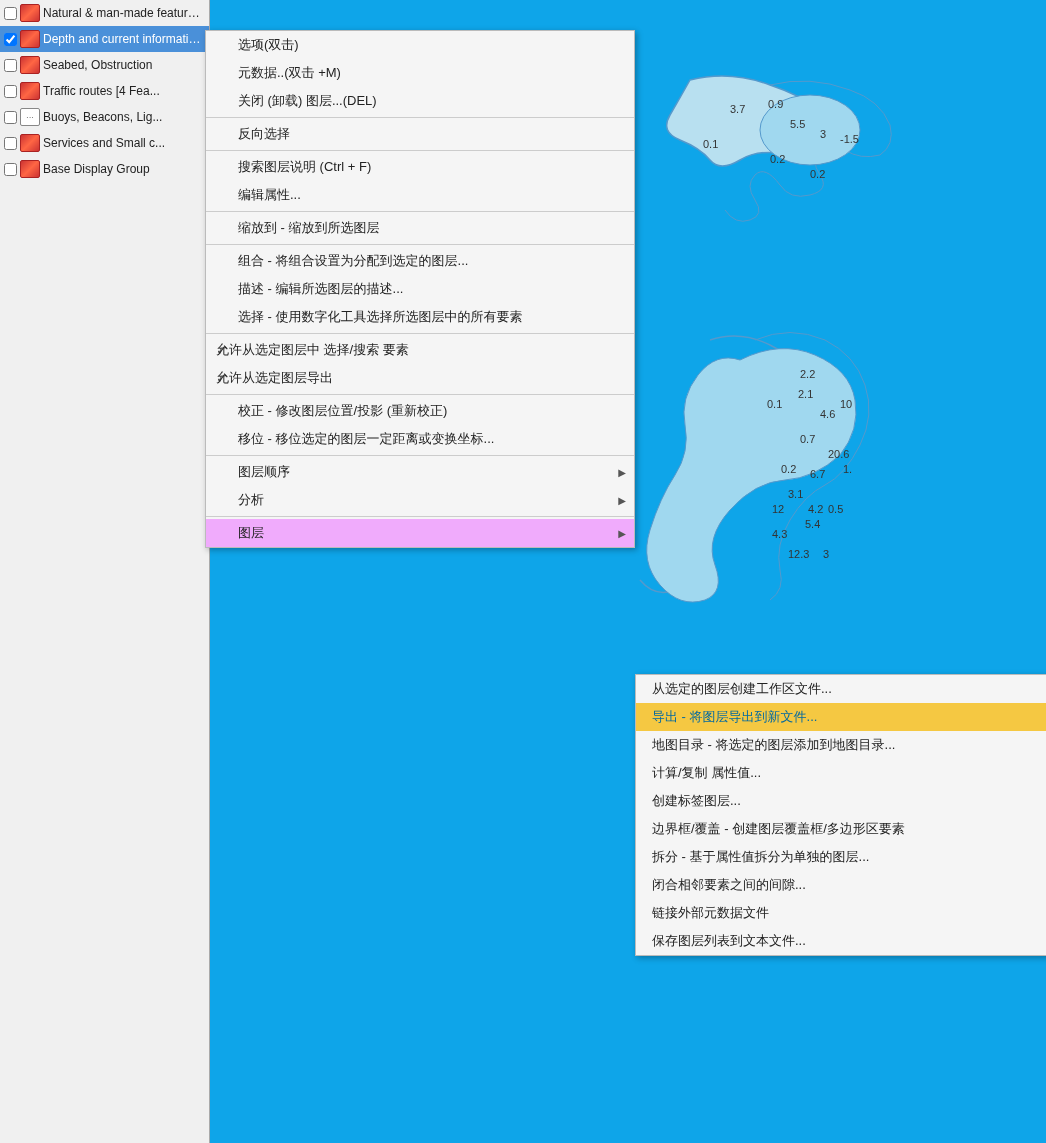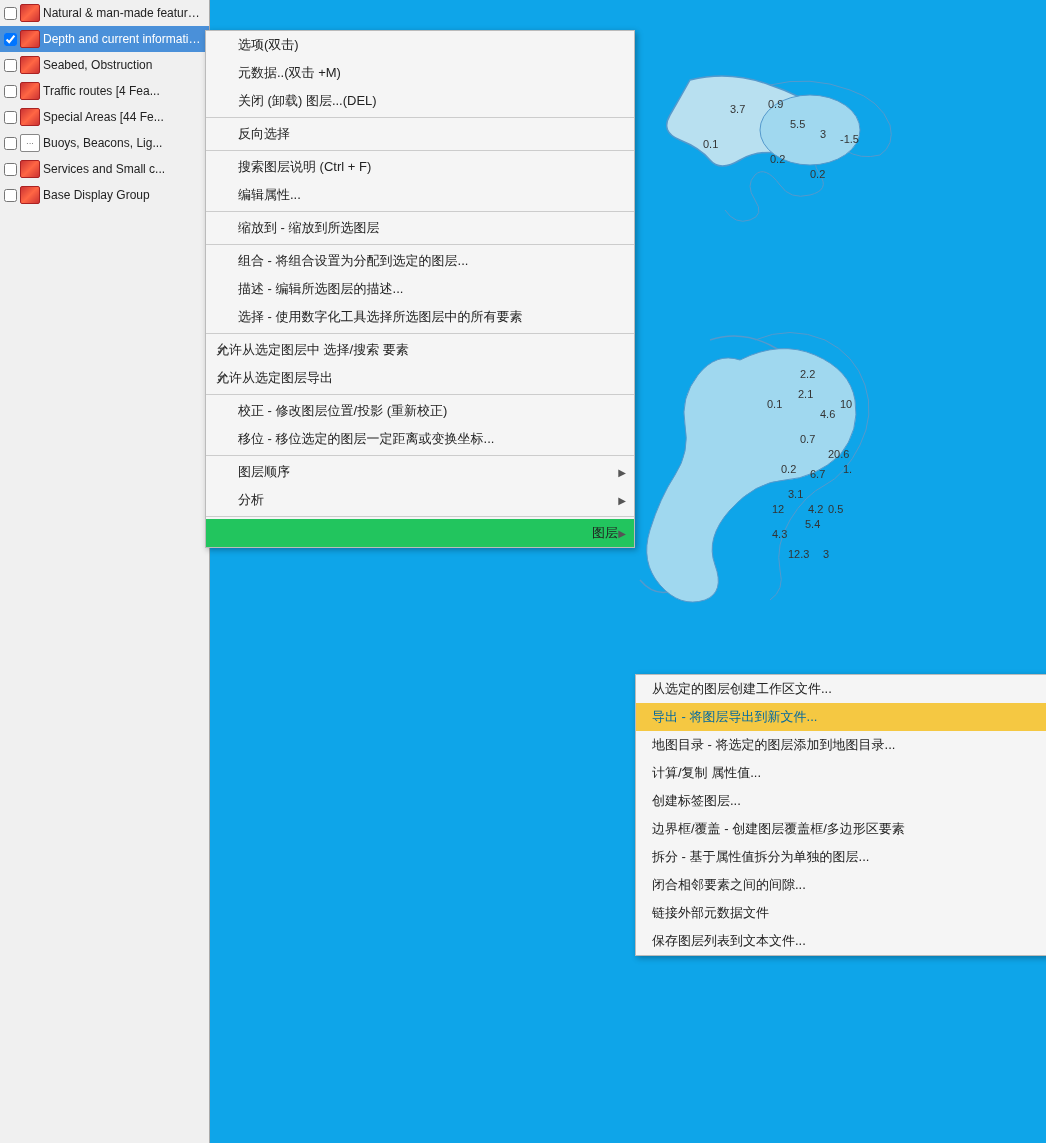--- a/index.html
+++ b/index.html
@@ -109,23 +109,22 @@
       font-size: 13px;
       position: relative;
       white-space: nowrap;
     }
 
     .menu-item.has-check {
       padding-left: 10px;
     }
 
     .menu-item.highlighted {
-      background: #22c55e;
+      background: #f0abfc;
       color: #222;
-      text-align: right;
     }
 
     .menu-separator {
       height: 1px;
       background: #ccc;
       margin: 2px 0;
     }
 
     .menu-item .check-mark {
       position: absolute;
@@ -195,25 +194,20 @@
   </div>
   <div class="layer-item">
     <input type="checkbox" style="">
     <span class="layer-icon layer-icon-red"></span>
     <span class="layer-label">Seabed, Obstruction</span>
   </div>
   <div class="layer-item">
     <input type="checkbox" style="">
     <span class="layer-icon layer-icon-red"></span>
     <span class="layer-label">Traffic routes [4 Fea...</span>
-  </div>
-  <div class="layer-item">
-    <input type="checkbox" style="">
-    <span class="layer-icon layer-icon-red"></span>
-    <span class="layer-label">Special Areas [44 Fe...</span>
   </div>
   <div class="layer-item">
     <input type="checkbox" style="">
     <span class="layer-icon layer-icon-dots"></span>
     <span class="layer-label">Buoys, Beacons, Lig...</span>
   </div>
   <div class="layer-item">
     <input type="checkbox" style="">
     <span class="layer-icon layer-icon-red"></span>
     <span class="layer-label">Services and Small c...</span>

